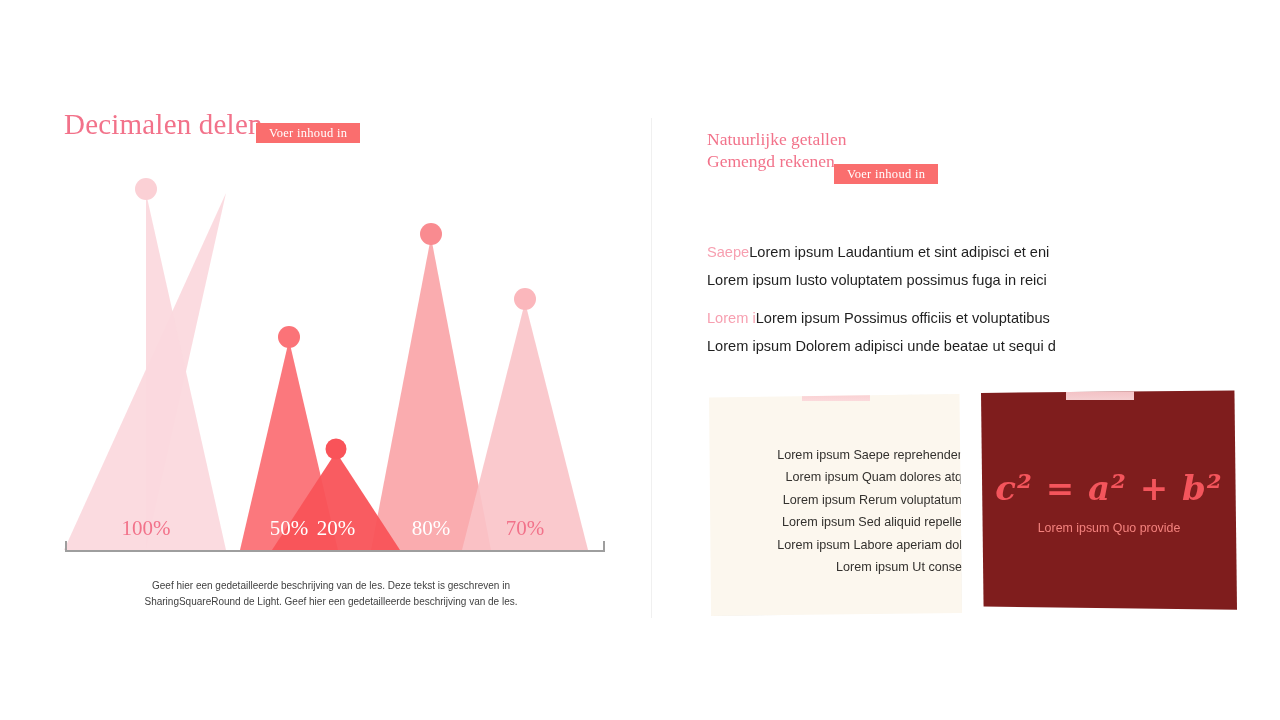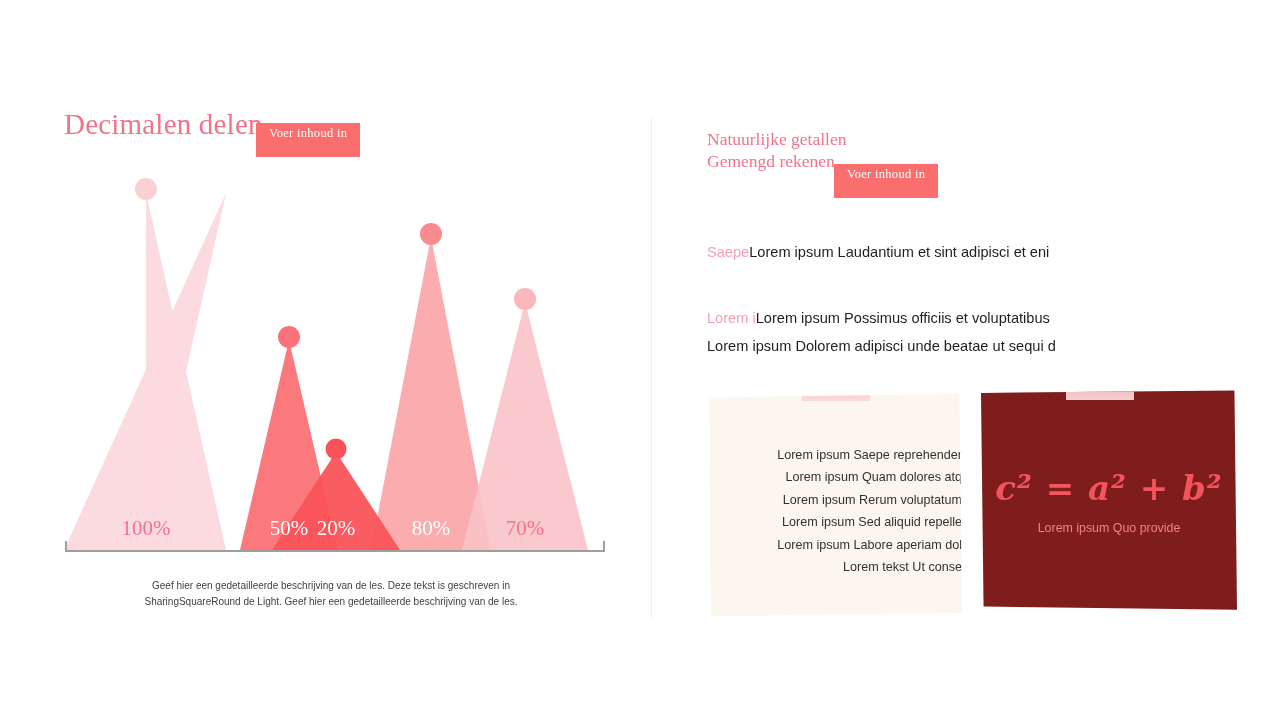--- a/index.html
+++ b/index.html
@@ -42,21 +42,21 @@
     letter-spacing: .2px;
     white-space: nowrap;
   }
   .tag-btn {
     position: absolute;
     background: #FA6E6E;
     color: #ffffff;
     font-family: "Liberation Serif", serif;
     font-size: 12.5px;
     letter-spacing: .3px;
-    padding: 4px 13px 17px 13px;
+    padding: 4px 13px 3px 13px;
     white-space: nowrap;
     line-height: 1;
   }
   .tag-left { left: 256px; top: 123px; }
 
   
   .chart {
     position: absolute;
     left: 64px;
     top: 175px;
@@ -216,36 +216,37 @@
 
   <div class="right-title">
     <div>Natuurlijke getallen</div>
     <div>Gemengd rekenen</div>
   </div>
 
   <div class="tag-btn" style="left:183px; top:164px;">Voer inhoud in</div>
 
   <div class="body-block block-1">
     <div class="body-line"><span class="lead">Saepe</span><span>Lorem ipsum Laudantium et sint adipisci et eni</span></div>
+    <div class="body-line">Lorem ipsum Iusto voluptatem possimus fuga in reici</div>
   </div>
 
   <div class="body-block block-2">
     <div class="body-line"><span class="lead">Lorem i</span><span>Lorem ipsum Possimus officiis et voluptatibus</span></div>
     <div class="body-line">Lorem ipsum Dolorem adipisci unde beatae ut sequi d</div>
   </div>
 
   <div class="note note-1">
     <div class="note-tape"></div>
     <div class="note-1-text">
       <div>Lorem ipsum Saepe reprehender</div>
       <div>Lorem ipsum Quam dolores atq</div>
       <div>Lorem ipsum Rerum voluptatum</div>
       <div>Lorem ipsum Sed aliquid repelle</div>
       <div>Lorem ipsum Labore aperiam dol</div>
-      <div>Lorem tekst Ut conse</div>
+      <div>Lorem ipsum Ut conse</div>
     </div>
   </div>
 
   <div class="note note-2">
     <div class="note-tape"></div>
     <div class="note-formula">c² = a² + b²</div>
     <div class="note-2-text">
       <div>Lorem ipsum Quo provide</div>
     </div>
   </div>

